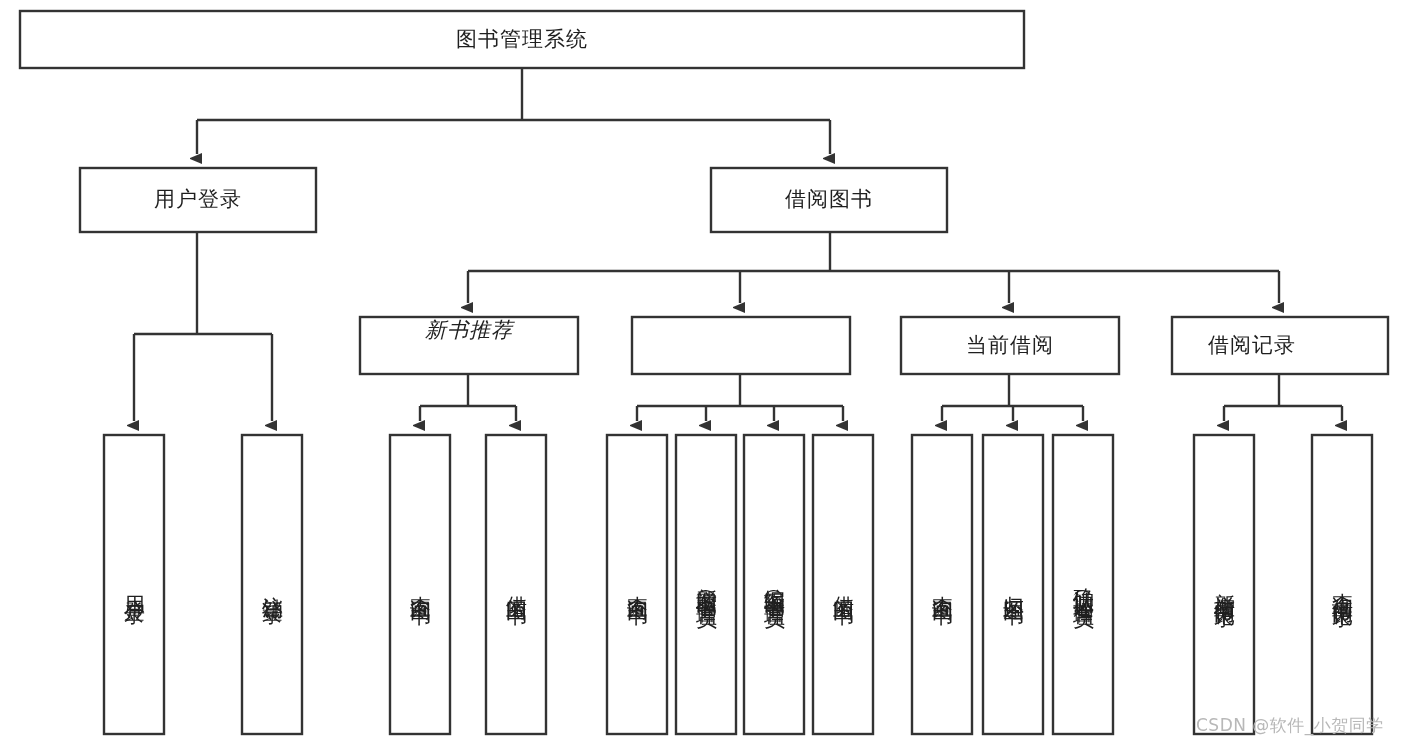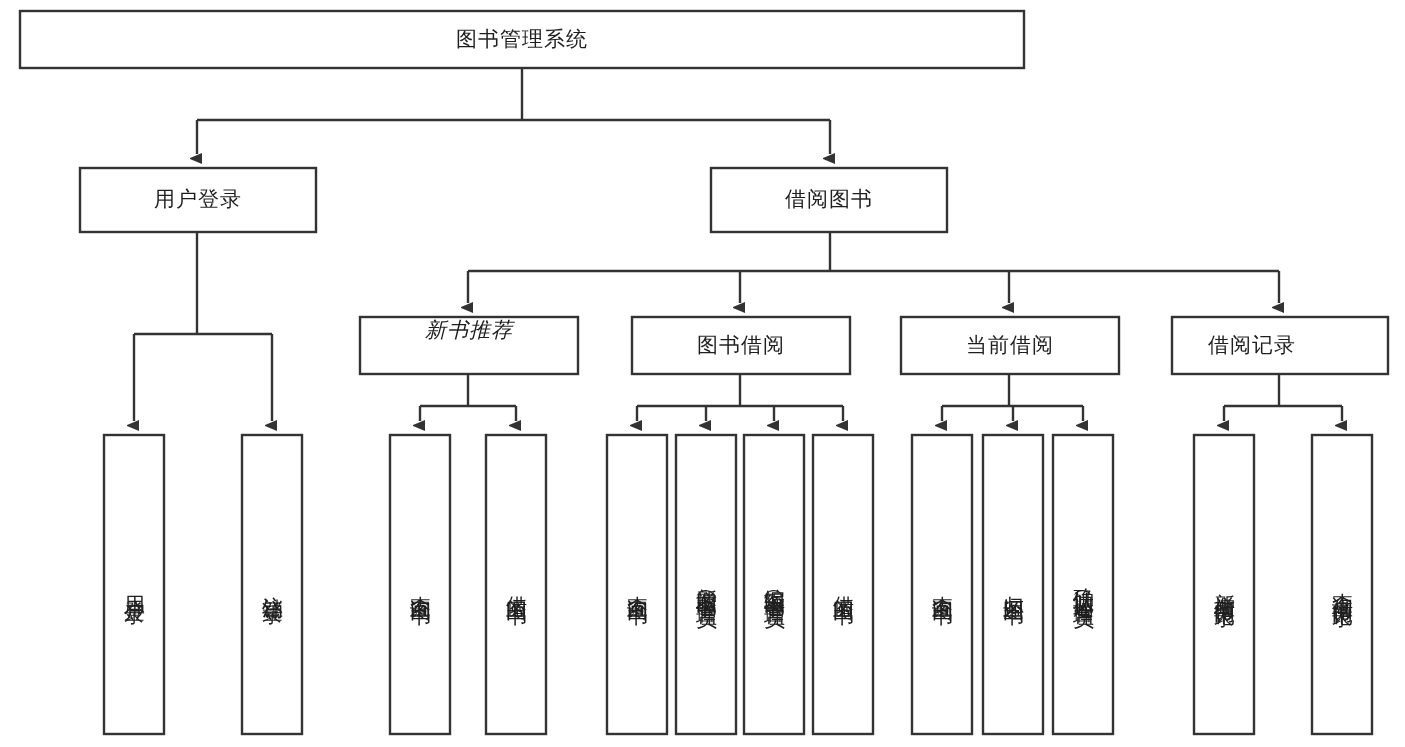--- a/index.html
+++ b/index.html
@@ -156,21 +156,20 @@
   </svg>
 
   <div class="node-label horizontal" style="left:20px; top:11px; width:1004px; height:57px;">图书管理系统</div>
 
   <div class="node-label horizontal" style="left:80px; top:168px; width:236px; height:64px;">用户登录</div>
 
   <div class="node-label horizontal" style="left:711px; top:168px; width:236px; height:64px;">借阅图书</div>
 
   <div class="node-label horizontal" style="left:360px; top:302px; width:218px; height:57px;font-style:italic;">新书推荐</div>
 
-  <div class="node-label horizontal" style="left:632px; top:317px; width:218px; height:57px;">图书借阅</div>
 
   <div class="node-label horizontal" style="left:901px; top:317px; width:218px; height:57px;">当前借阅</div>
 
   <div class="node-label horizontal" style="left:1144px; top:317px; width:216px; height:57px;">借阅记录</div>
 
   <div class="node-label vertical" style="left:104px; top:435px; width:60px; height:299px;">用户登录</div>
 
   <div class="node-label vertical" style="left:242px; top:435px; width:60px; height:299px;">注销登录</div>
 
   <div class="node-label vertical" style="left:390px; top:435px; width:60px; height:299px;">查询图书</div>
@@ -188,14 +187,15 @@
   <div class="node-label vertical" style="left:912px; top:435px; width:60px; height:299px;">查询图书</div>
 
   <div class="node-label vertical" style="left:983px; top:435px; width:60px; height:299px;">归还图书</div>
 
   <div class="node-label vertical" style="left:1053px; top:435px; width:60px; height:299px;">确认归还（管理员）</div>
 
   <div class="node-label vertical" style="left:1194px; top:435px; width:60px; height:299px;">新增借阅记录</div>
 
   <div class="node-label vertical" style="left:1312px; top:435px; width:60px; height:299px;">查询借阅记录</div>
 
+  <div class="watermark" style="left:1196px; top:714px;">CSDN @软件_小贺同学</div>
 
 </div>
 
 </body></html>

